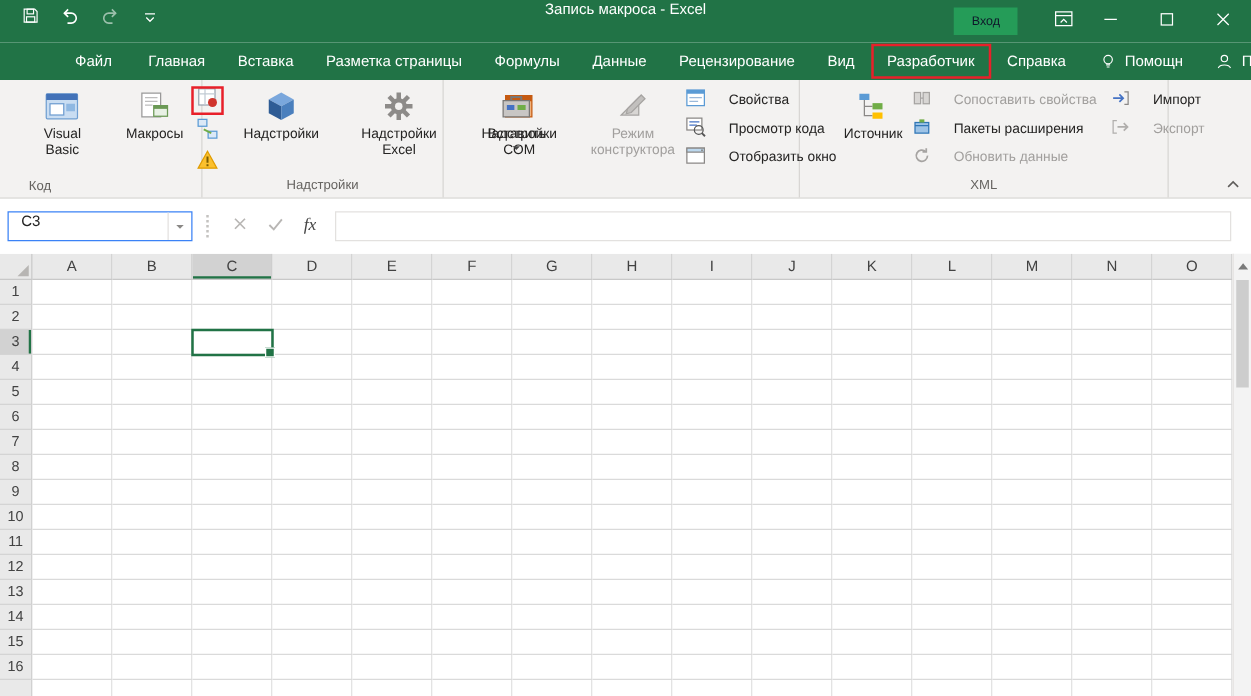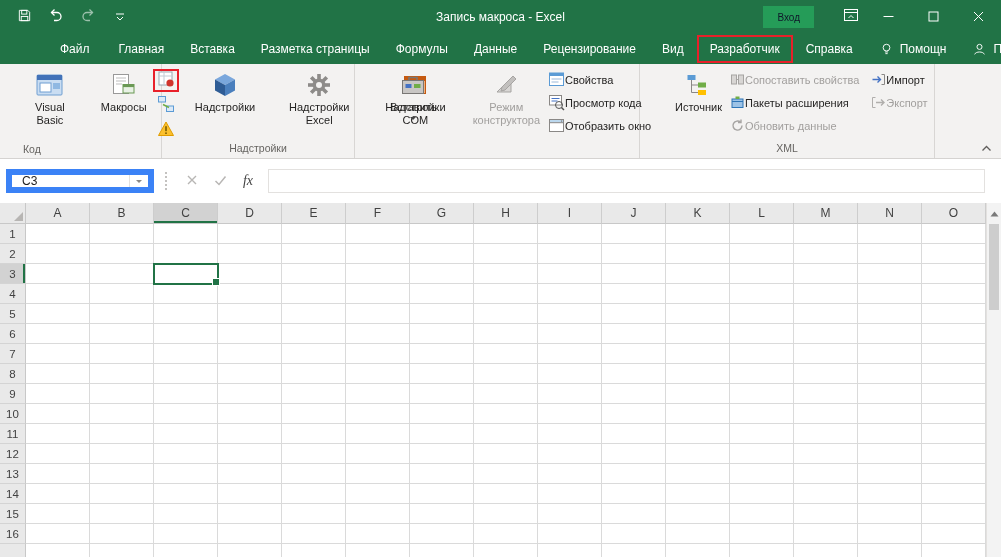--- a/index.html
+++ b/index.html
@@ -2,21 +2,21 @@
 <html><head>
 <meta charset="utf-8">
 <style>
   * { box-sizing: border-box; margin: 0; padding: 0; }
   html, body { width: 1001px; height: 557px; overflow: hidden; }
   body { font-family: "Liberation Sans", "DejaVu Sans", sans-serif; background: #fff; user-select: none; }
   button { font: inherit; background: none; border: none; color: inherit; cursor: pointer; }
   .app { position: relative; width: 1001px; height: 557px; overflow: hidden; }
 
   
-  .titlebar { position: absolute; top: 0; left: 0; right: 0; height: 34px; background: #217346; color: #fff; display: flex; align-items: center; }
+  .titlebar { position: absolute; top: 0; left: 0; right: 0; height: 34px; background: #217346; color: #fff; display: flex; align-items: flex-start; }
   .qat { display: flex; align-items: center; gap: 2px; padding-left: 9px; }
   .tbtn { width: 30px; height: 30px; display: flex; align-items: center; justify-content: center; }
   .tbtn.dim { opacity: .55; }
   .wtitle { position: absolute; left: 0; right: 0; text-align: center; font-size: 12px; pointer-events: none; }
   .win-right { margin-left: auto; display: flex; align-items: center; height: 100%; z-index: 2; }
   .signin { background: #259c58; color: #0f172a; font-size: 10px; height: 22px; padding: 0 14px; margin-right: 22px; }
   .winctl { width: 45px; height: 34px; display: flex; align-items: center; justify-content: center; }
 
   
   .tabbar { position: absolute; top: 34px; left: 0; right: 0; height: 30px; background: #217346; display: flex; align-items: stretch; color: #fff; padding-left: 44px; }
@@ -36,28 +36,28 @@
   .glabel.left { text-align: left; padding-left: 22px; }
   .bigbtn { display: flex; flex-direction: column; align-items: center; padding: 3px 2px 0; font-size: 11px; color: #252423; line-height: 1.18; text-align: center; margin-left: 32px; }
   .bigbtn .bicon { height: 32px; display: flex; align-items: center; justify-content: center; }
   .bigbtn.disabled { color: #a19f9d; }
   .blabel { display: block; }
   .dd { width: 0; height: 0; border: 3.5px solid transparent; border-top-color: #444; margin-top: 3px; }
   .minicol { display: flex; flex-direction: column; gap: 2px; padding: 3px 2px 0 4px; }
   .miniwrap { position: relative; }
   .minibtn { width: 26px; height: 23px; display: flex; align-items: center; justify-content: center; }
   .stackcol { display: flex; flex-direction: column; align-items: flex-start; padding: 4px 2px 0; gap: 3px; }
-  .textbtn { display: flex; align-items: center; gap: 0; height: 20px; padding: 0 4px; font-size: 11px; color: #252423; white-space: nowrap; }
+  .textbtn { display: flex; align-items: center; gap: 18px; height: 20px; padding: 0 4px; font-size: 11px; color: #252423; white-space: nowrap; }
   .textbtn.disabled { color: #a19f9d; }
   .ribbon-tail { flex: 1; position: relative; }
   .collapse-btn { position: absolute; right: 6px; bottom: 4px; width: 18px; height: 14px; display: flex; align-items: center; justify-content: center; }
 
   
   .formulabar { position: absolute; top: 159px; left: 0; right: 0; height: 44px; background: #fff; display: flex; align-items: center; }
-  .namebox { width: 148px; height: 24px; margin-left: 6px; border: 6px solid #3b82f6; background: #fff; display: flex; align-items: center; }
+  .namebox { width: 148px; height: 24px; margin-left: 6px; border: 1px solid #3b82f6; background: #fff; display: flex; align-items: flex-start; }
   .nbval { flex: 1; padding-left: 10px; font-size: 12px; color: #222; }
   .nbarrow { width: 19px; height: 100%; border-left: 1px solid #e3e1df; display: flex; align-items: center; justify-content: center; }
   .nbtri { width: 0; height: 0; border: 3.5px solid transparent; border-top-color: #8a8886; margin-top: 3px; }
   .fbsep { border-left: 2px dotted #c4c2c0; height: 18px; margin: 0 11px; }
   .fbbtn { width: 28px; height: 24px; display: flex; align-items: center; justify-content: center; }
   .fbbtn.fx { font-family: Liberation Serif, serif; font-style: italic; font-size: 14px; color: #444; }
   .formula-input { flex: 1; height: 24px; margin: 0 16px 0 6px; border: 1px solid #e3e1df; background: #fff; }
 
   
   .grid { position: absolute; top: 203px; left: 0; width: 986px; height: 354px; overflow: hidden; background: #fff; }

